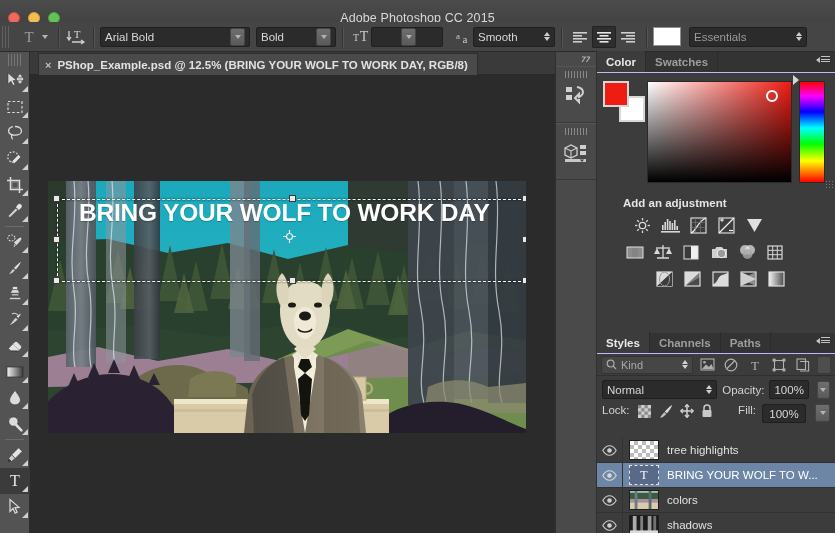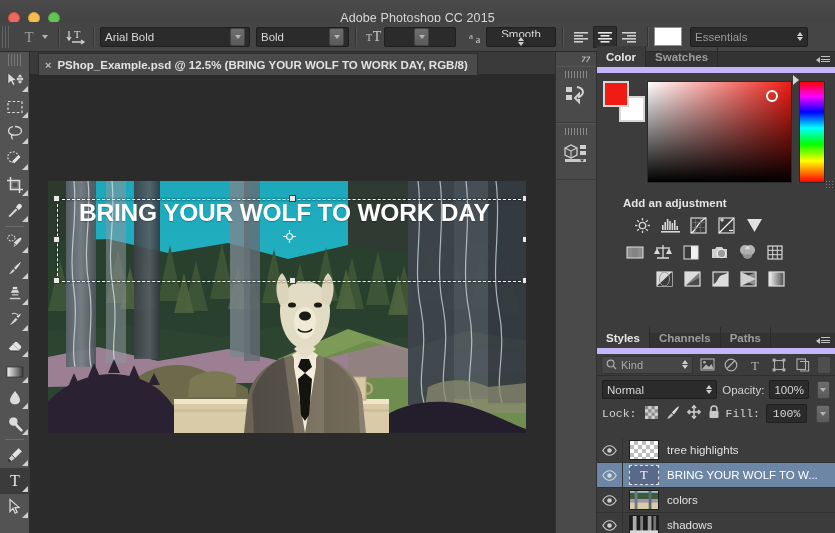--- a/index.html
+++ b/index.html
@@ -48,23 +48,23 @@
     height:20px; display:flex; align-items:center; color:#d7d7d7;
     padding:0 4px; font-size:11.5px;
   }
   .field .txt{ flex:1; overflow:hidden; white-space:nowrap; }
   .arrowbox{
     width:15px;height:18px;background:linear-gradient(#6e6e6e,#5a5a5a);
     border:1px solid #444; border-radius:2px; display:flex;align-items:center;justify-content:center;
     margin-left:3px;
   }
   .fontfield{ width:150px; }
-  .stylefield{ width:93px; }
+  .stylefield{ width:80px; }
   .sizefield{ width:72px;flex-direction:column; }
-  .aafield{ width:70px; justify-content:space-between;flex-direction:column; }
+  .aafield{ width:82px; justify-content:space-between; }
   .spin{ display:flex;flex-direction:column;gap:1px;align-items:center; }
   .spin .up{width:0;height:0;border-left:3px solid transparent;border-right:3px solid transparent;border-bottom:4px solid #cfcfcf;}
   .spin .dn{width:0;height:0;border-left:3px solid transparent;border-right:3px solid transparent;border-top:4px solid #cfcfcf;}
   .alignbtn{ width:24px;height:22px;display:flex;align-items:center;justify-content:center;border-radius:2px;}
   .alignbtn.on{ background:#2e2e2e; box-shadow:inset 0 0 0 1px #222; }
   .colorchip{ width:28px;height:19px;background:#ffffff;border:1px solid #8f8f8f; }
   .wsfield{ width:118px; color:#9a9a9a; }
 
   
   .tabbar{
@@ -147,21 +147,21 @@
   .is-grip{ width:22px;height:7px;
     background:repeating-linear-gradient(to right,#8a8a8a 0 1px,transparent 1px 3px); margin-bottom:6px;}
 
   
   .panels{
     position:absolute; left:597px; top:52px; width:238px; height:481px;
     background:#3c3c3c;
   }
   .panel-tabs{
     display:flex; align-items:flex-end; height:21px; background:#333333;
-    border-bottom:6px solid #c4b5fd; position:relative;
+    border-bottom:1px solid #c4b5fd; position:relative;
   }
   .ptab{
     height:21px; padding:0 9px; display:flex; align-items:center;
     font-size:11.5px; color:#9d9d9d; font-weight:bold;
     border-right:1px solid #2b2b2b;
   }
   .ptab.on{ background:#3c3c3c; color:#e8e8e8; }
   .pmenu{ position:absolute; right:5px; top:4px; display:flex; align-items:center; gap:1px; color:#c0c0c0;}
   .pmenu .mtri{width:0;height:0;border-top:3.5px solid transparent;border-bottom:3.5px solid transparent;border-right:4px solid #c3c3c3;}
   .pmenu .mlines{ width:9px; height:8px;
@@ -199,21 +199,21 @@
   .lp-filter{ display:flex; align-items:center; gap:4px; height:22px; padding:2px 4px;
     background:#3c3c3c; border-bottom:1px solid #2f2f2f;}
   .kindfield{ width:92px; height:18px; background:#464646; border:1px solid #343434;
     border-radius:2px; display:flex; align-items:center; gap:4px; padding:0 4px; color:#a9a9a9;}
   .filticon{ width:20px;height:18px; display:flex;align-items:center;justify-content:center; }
   .toggle-pill{ width:14px;height:18px; background:#4e4e4e; border:1px solid #3a3a3a;border-radius:2px;}
   .lp-mode{ display:flex; align-items:center; gap:5px; padding:4px 5px; }
   .modefield{ width:133px; height:19px; }
   .lbl{ font-size:11.5px; color:#d2d2d2; }
   .numfield{ width:44px; height:19px; justify-content:center; }
-  .lp-lock{ display:flex; align-items:center; gap:6px; padding:1px 5px 5px;font-family:Liberation Mono, monospace; }
+  .lp-lock{ display:flex; align-items:flex-start; gap:6px; padding:1px 5px 5px; }
   .lockicons{ display:flex; align-items:center; gap:7px; margin-left:2px; }
 
   .layerlist{ position:absolute; left:0;right:0; top:105px; bottom:0; overflow:hidden; }
   .layerrow{
     display:flex; align-items:center; height:25px; gap:0;
     border-bottom:1px solid #323232; background:#3c3c3c;
   }
   .layerrow.sel{ background:#6d86a6; }
   .eyecell{ width:26px; display:flex; align-items:center; justify-content:center;
     border-right:1px solid #323232; height:25px;}

